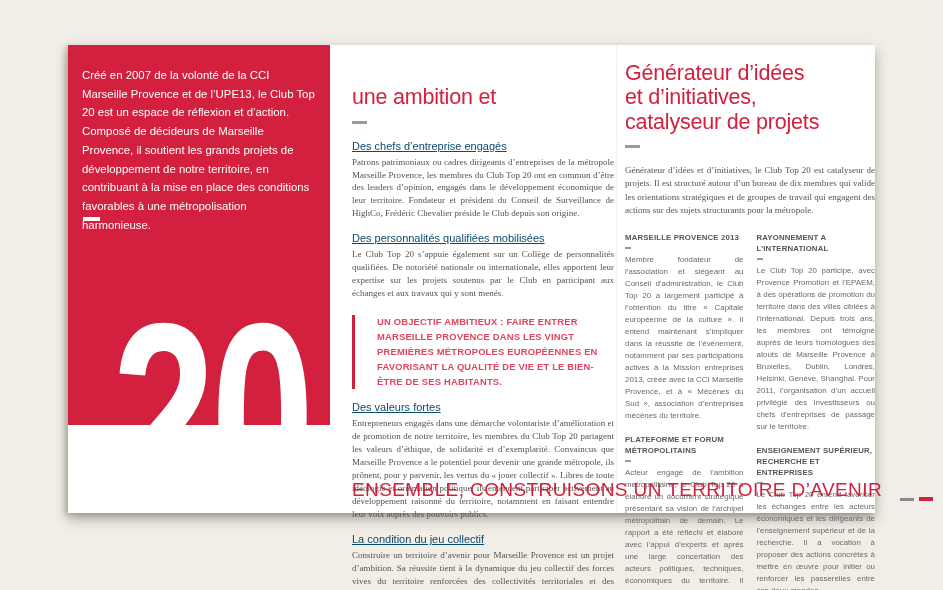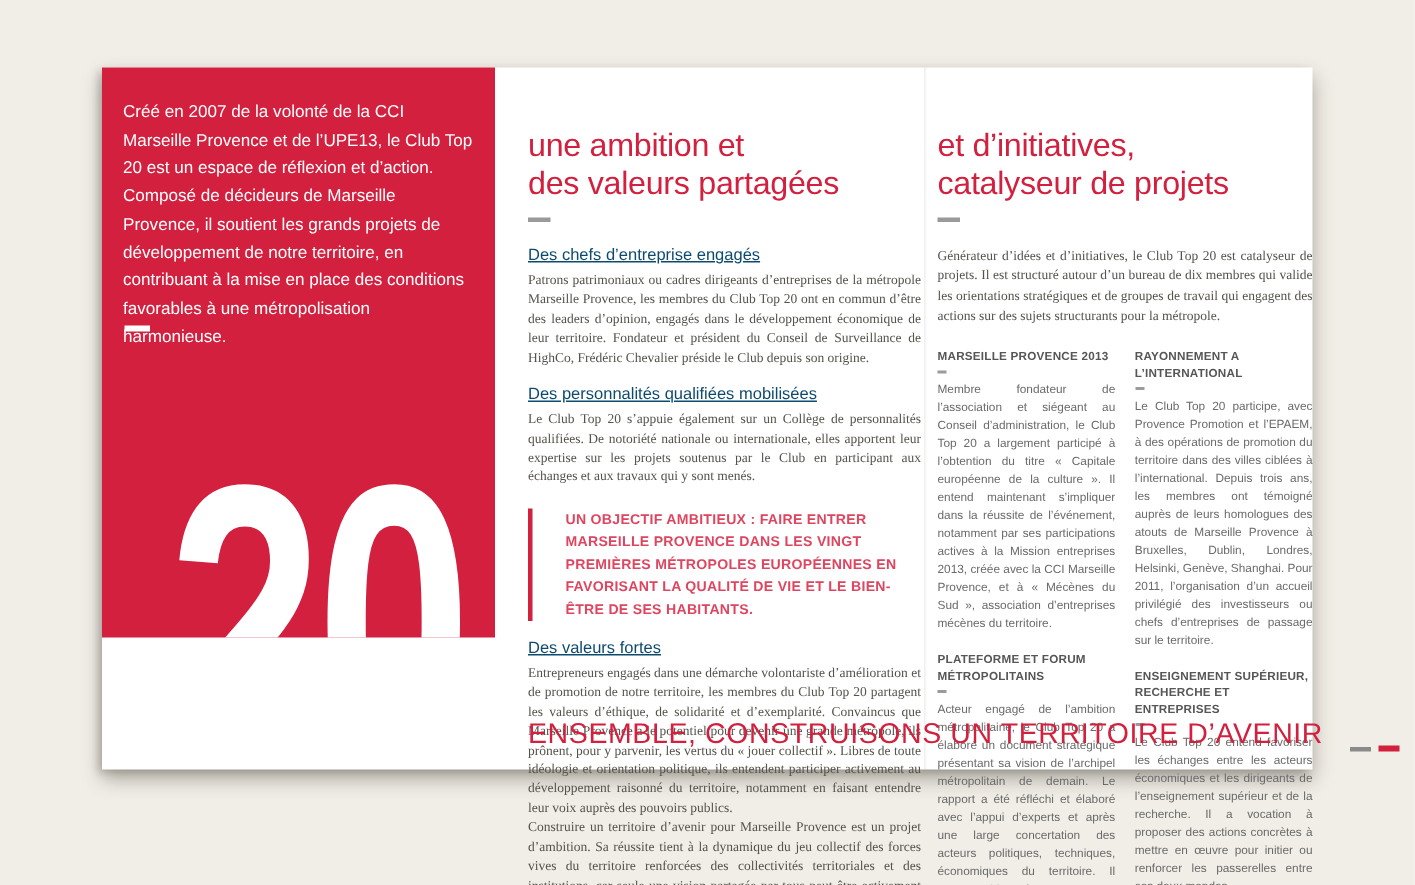--- a/index.html
+++ b/index.html
@@ -80,49 +80,49 @@
       <div class="white-dash"></div>
       <div class="big-num">20</div>
     </div>
 
     <div class="fold"></div>
 
     <div class="col-mid">
       <h1>
         <br>
         <span>une ambition et</span><br>
-        <span>des valeurs partagées</span>
       </h1>
       <div class="gray-dash"></div>
 
       <div class="sections">
         <div class="sec">
           <h3>Des chefs d’entreprise engagés</h3>
           <p>Patrons patrimoniaux ou cadres dirigeants d’entreprises de la métropole Marseille Provence, les membres du Club Top 20 ont en commun d’être des leaders d’opinion, engagés dans le développement économique de leur territoire. Fondateur et président du Conseil de Surveillance de HighCo, Frédéric Chevalier préside le Club depuis son origine.</p>
         </div>
         <div class="sec">
           <h3>Des personnalités qualifiées mobilisées</h3>
           <p>Le Club Top 20 s’appuie également sur un Collège de personnalités qualifiées. De notoriété nationale ou internationale, elles apportent leur expertise sur les projets soutenus par le Club en participant aux échanges et aux travaux qui y sont menés.</p>
         </div>
 
         <div class="callout">UN OBJECTIF AMBITIEUX : FAIRE ENTRER MARSEILLE PROVENCE DANS LES VINGT PREMIÈRES MÉTROPOLES EUROPÉENNES EN FAVORISANT LA QUALITÉ DE VIE ET LE BIEN-ÊTRE DE SES HABITANTS.</div>
 
         <div class="sec">
           <h3>Des valeurs fortes</h3>
           <p>Entrepreneurs engagés dans une démarche volontariste d’amélioration et de promotion de notre territoire, les membres du Club Top 20 partagent les valeurs d’éthique, de solidarité et d’exemplarité. Convaincus que Marseille Provence a le potentiel pour devenir une grande métropole, ils prônent, pour y parvenir, les vertus du « jouer collectif ». Libres de toute idéologie et orientation politique, ils entendent participer activement au développement raisonné du territoire, notamment en faisant entendre leur voix auprès des pouvoirs publics.</p>
         </div>
         <div class="sec">
+          <h3>La condition du jeu collectif</h3>
           <p>Construire un territoire d’avenir pour Marseille Provence est un projet d’ambition. Sa réussite tient à la dynamique du jeu collectif des forces vives du territoire renforcées des collectivités territoriales et des institutions, car seule une vision partagée par tous peut être activement soutenue par chacun. Ce même esprit de conquête a déjà animé les acteurs du territoire, avec succès. L’exemple de Marseille Provence 2013, capitale européenne de la culture, démontre que l’implication du monde économique aux côtés du monde politique et des autres élites a été une démarche gagnante. Le grand rendez-vous de cette année capitale rayonnera sur toutes les composantes de la métropole.</p>
         </div>
       </div>
     </div>
 
     <div class="col-right">
       <h1>
-        <br>
+        <span>Générateur d’idées</span><br>
         <span>et d’initiatives,</span><br>
         <span>catalyseur de projets</span>
       </h1>
       <div class="gray-dash"></div>
 
       <p class="r-intro">Générateur d’idées et d’initiatives, le Club Top 20 est catalyseur de projets. Il est structuré autour d’un bureau de dix membres qui valide les orientations stratégiques et de groupes de travail qui engagent des actions sur des sujets structurants pour la métropole.</p>
 
       <div class="subcols">
         <div class="subcol">
           <div class="scsec">

